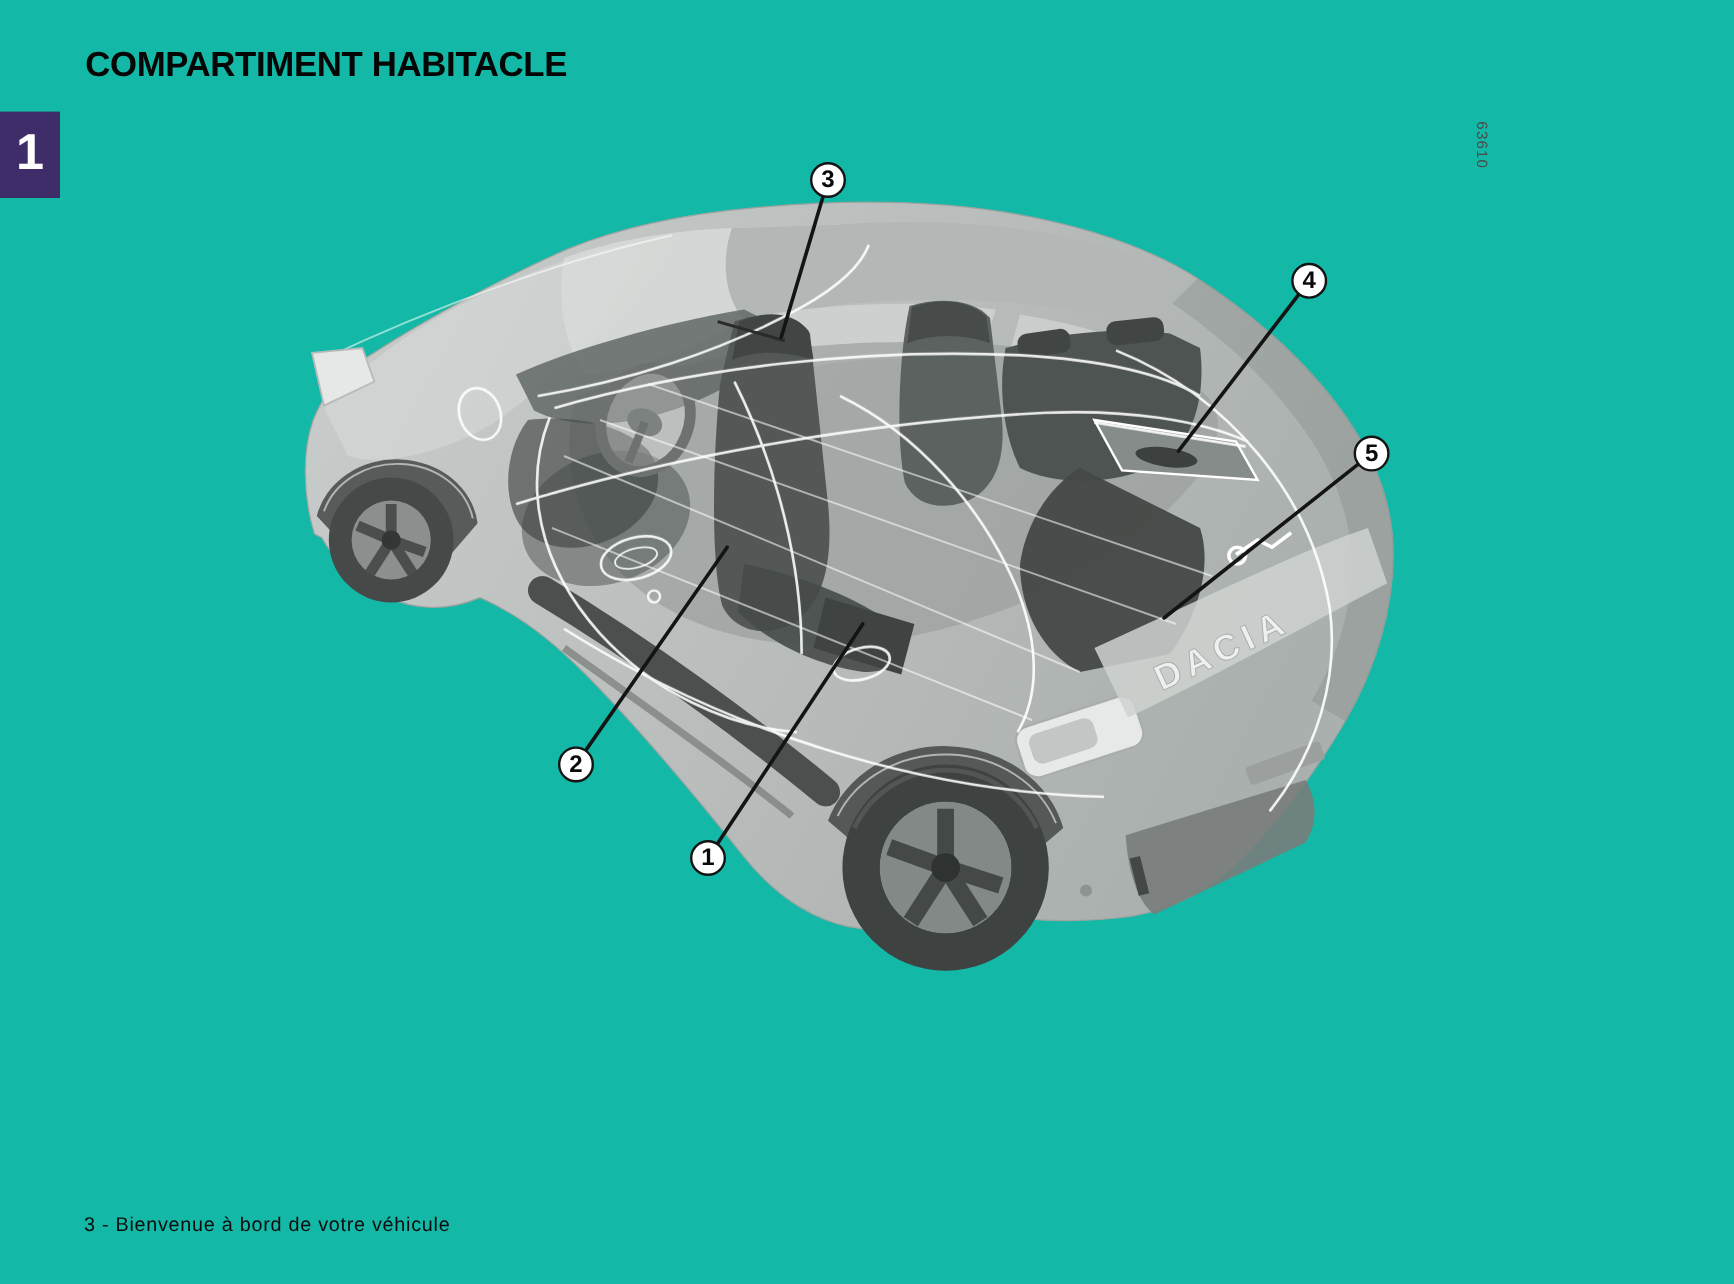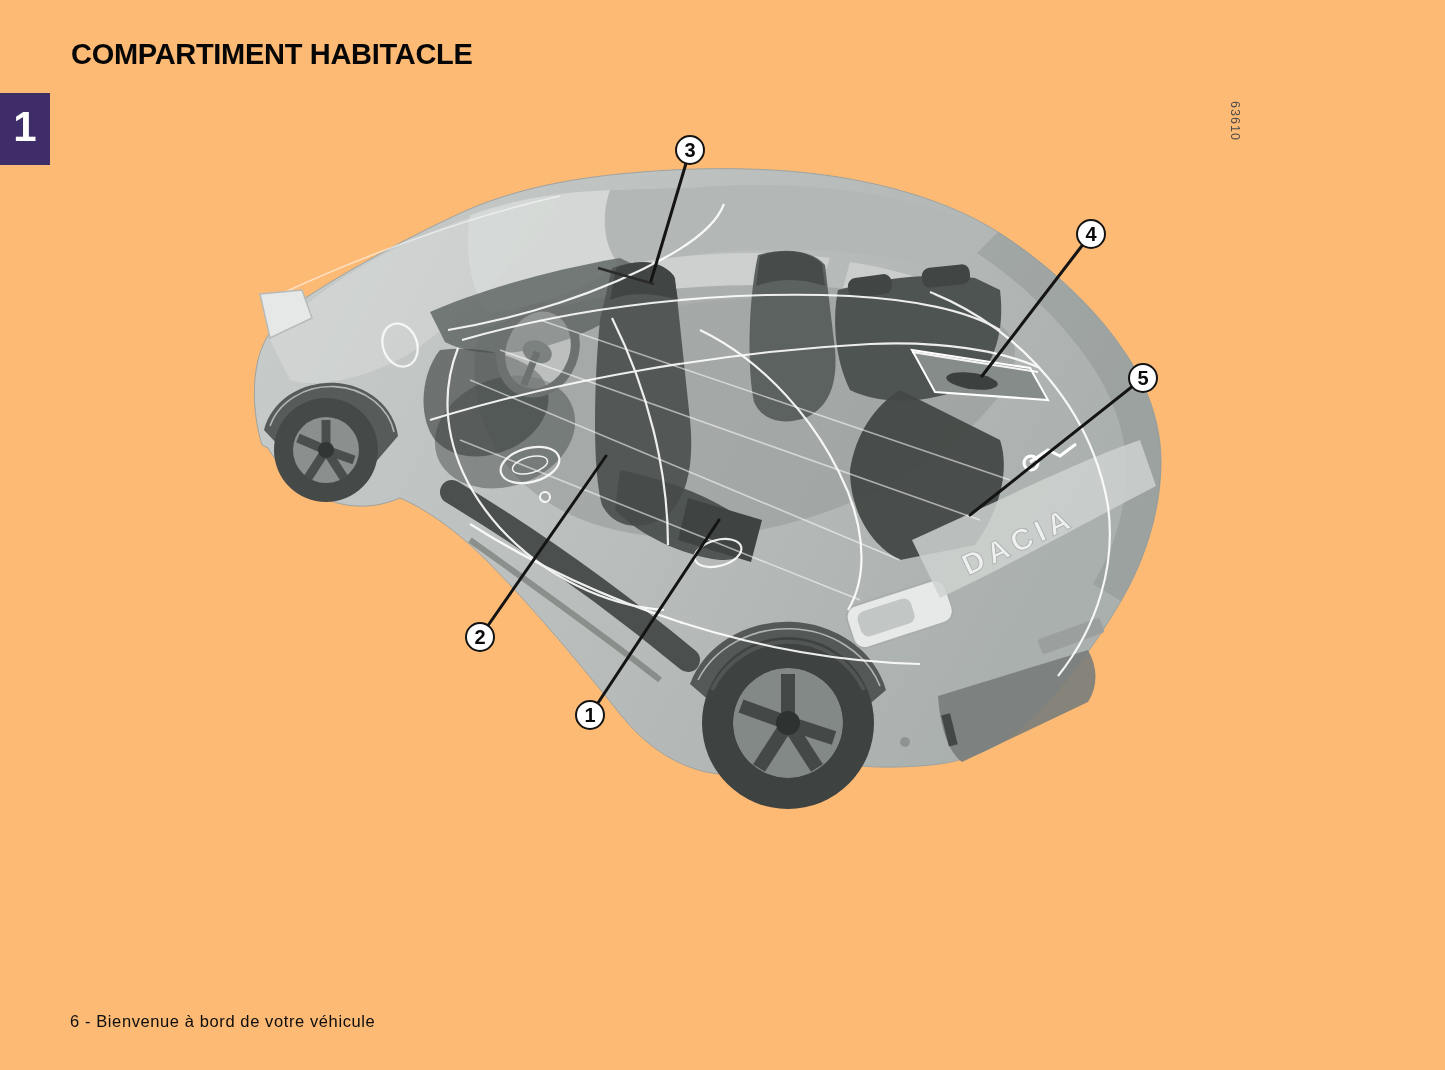--- a/index.html
+++ b/index.html
@@ -1,19 +1,19 @@
 <!DOCTYPE html>
 <html><head>
 <meta charset="utf-8">
 <style>
   html,body{margin:0;padding:0;background:#ffffff;}
   .page{
     position:relative;
     width:1445px;height:1070px;
-    background:#fdba74;
+    background:#14b8a6;
     font-family:"Liberation Sans","DejaVu Sans",sans-serif;
     overflow:hidden;
   }
   .page-title{
     position:absolute;left:71px;top:38px;margin:0;
     font-size:29px;font-weight:700;letter-spacing:-0.3px;
     color:#060606;white-space:nowrap;
   }
   .section-tab{
     position:absolute;left:0;top:93px;width:50px;height:72px;
@@ -245,15 +245,15 @@
 
     <div class="callout" style="left:590px;top:715px;">1</div>
     <div class="callout" style="left:480px;top:637px;">2</div>
     <div class="callout" style="left:690px;top:150px;">3</div>
     <div class="callout" style="left:1091px;top:234px;">4</div>
     <div class="callout" style="left:1143px;top:378px;">5</div>
 
     <div class="figure-number">63610</div>
   </div>
 
-  <div class="page-footer">6 - Bienvenue à bord de votre véhicule</div>
+  <div class="page-footer">3 - Bienvenue à bord de votre véhicule</div>
 
 </div>
 
 </body></html>

